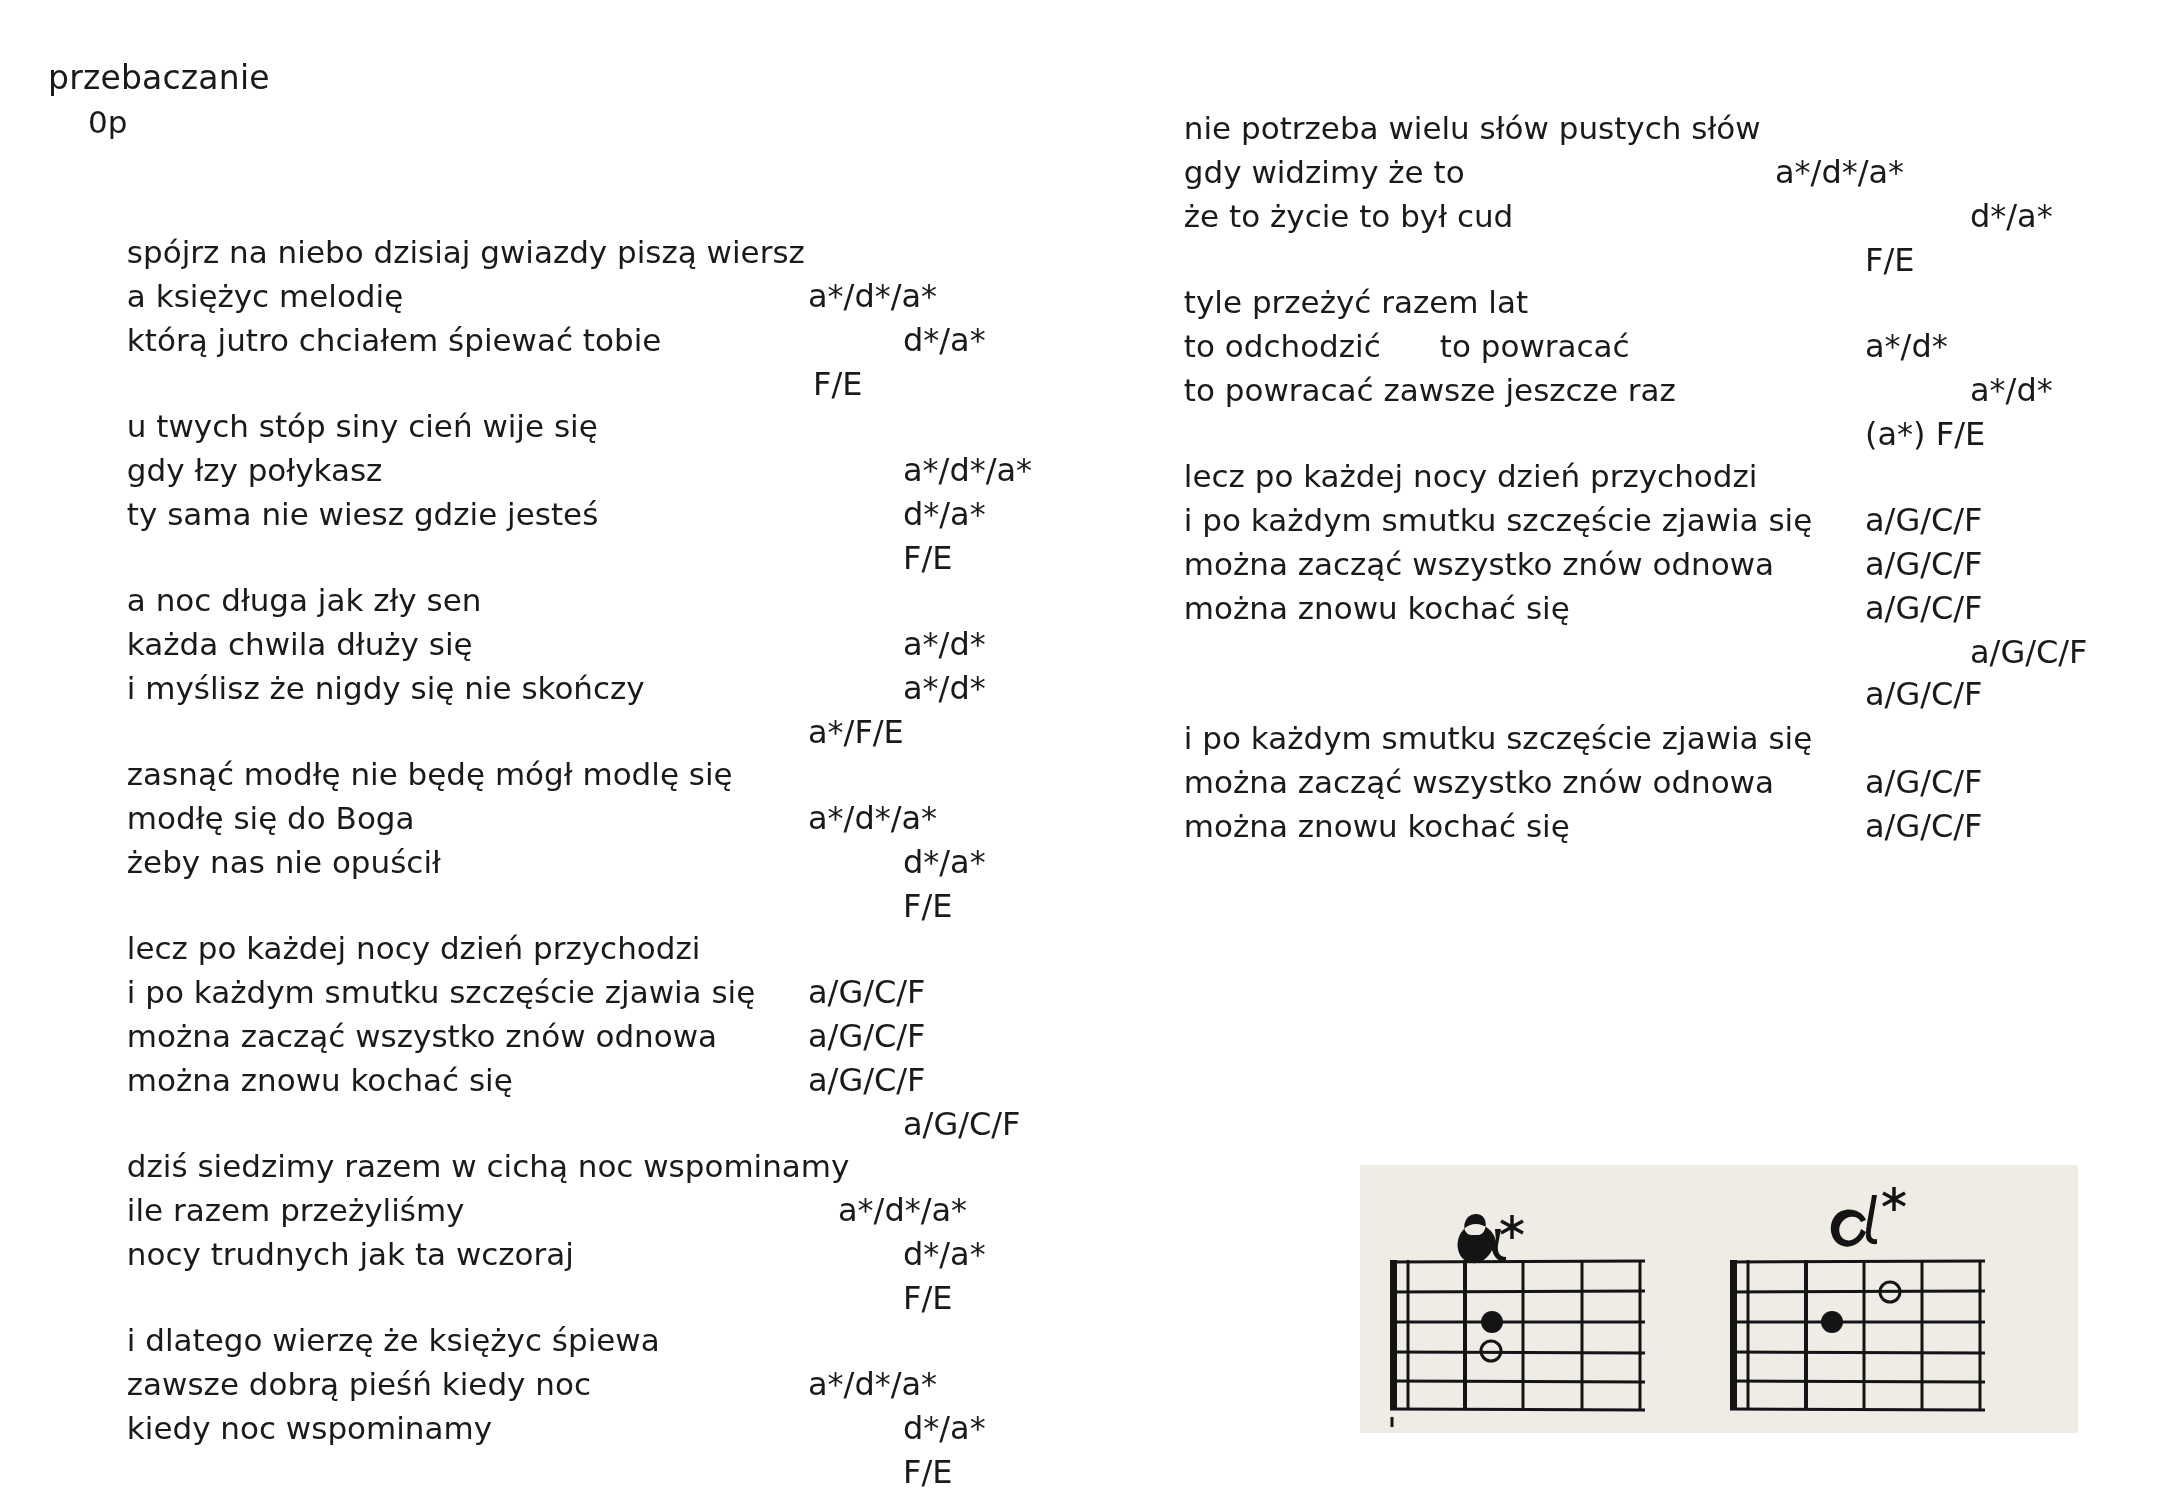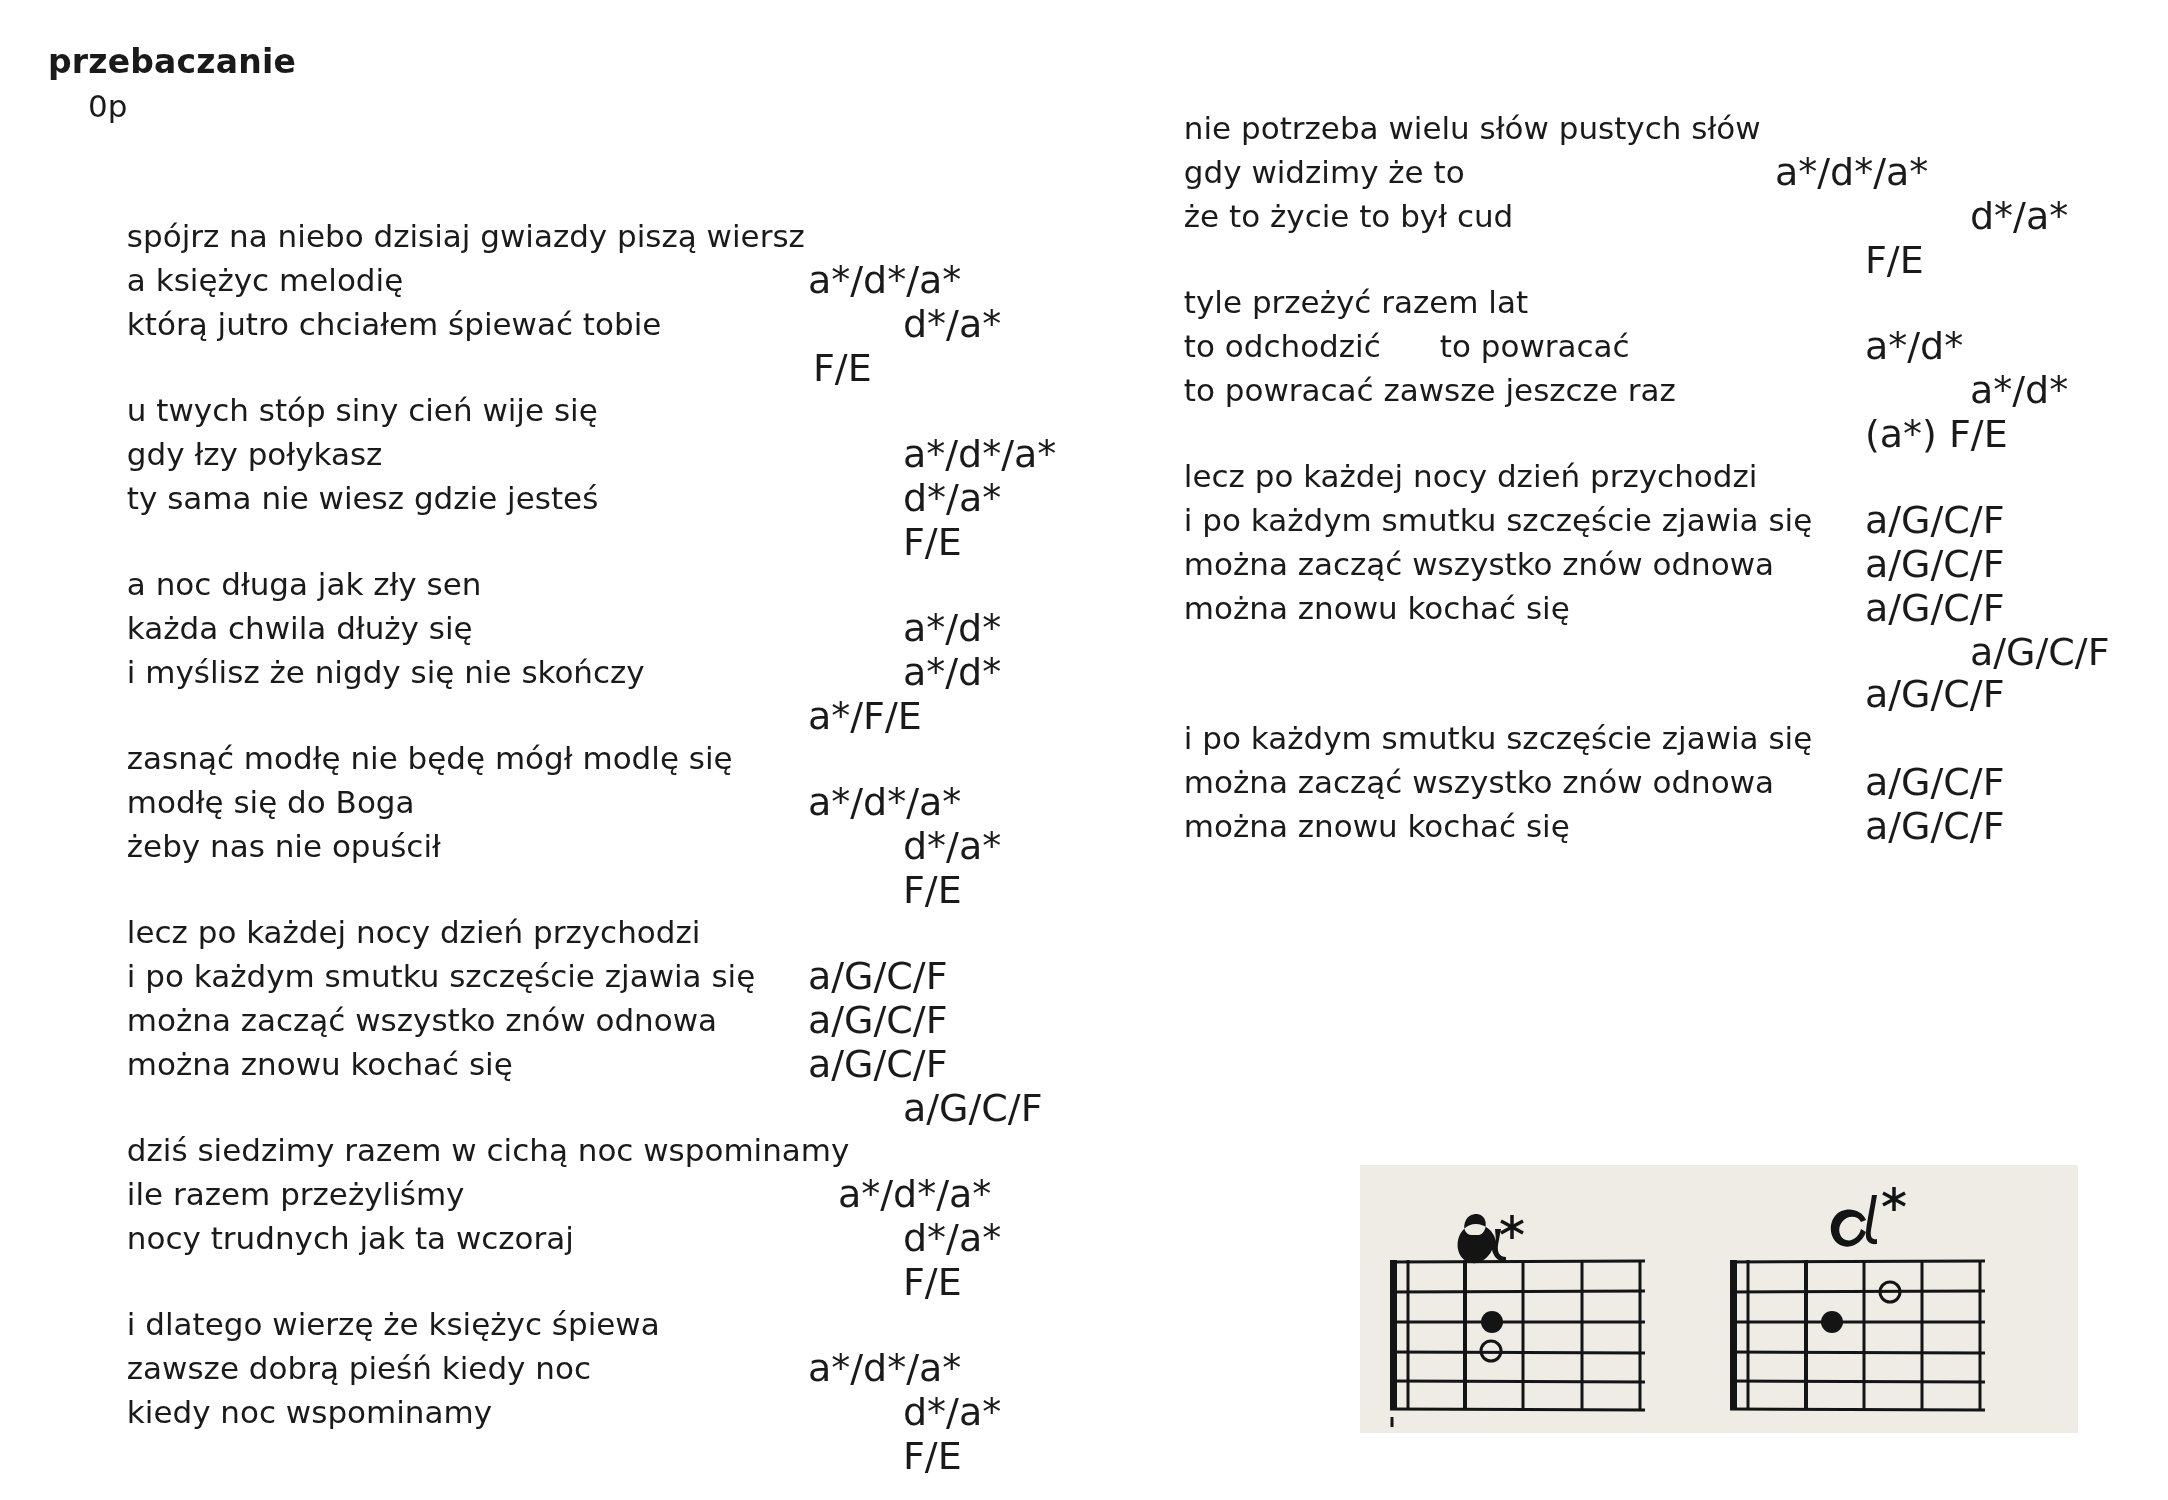--- a/index.html
+++ b/index.html
@@ -23,23 +23,23 @@
   }
   .col {
     position: absolute;
     top: 40px;
   }
   .col-left { left: 48px; width: 1050px; }
   .col-right { left: 1105px; width: 1040px; }
 
   .doc-title {
     font-size: 33px;
-    font-weight: bold;
+    font-weight: normal;
     line-height: 44px;
-    margin: 0 0 0 0;
+    margin: 16px 0 0 0;
     letter-spacing: 0.2px;
   }
   .subtitle {
     font-size: 31px;
     line-height: 44px;
     margin-left: 40px;
   }
   .stanza {
     margin-top: 42px;
   }
@@ -51,21 +51,21 @@
     white-space: pre;
     height: 44px;
   }
   .lyric {
     display: inline-block;
     white-space: pre;
   }
   .chord {
     position: absolute;
     white-space: pre;
-    font-size: 38px;
+    font-size: 32px;
     line-height: 44px;
   }
   
   .chord-figure {
     position: absolute;
     left: 1360px;
     top: 1165px;
     width: 718px;
     height: 268px;
     background: #efece6;

